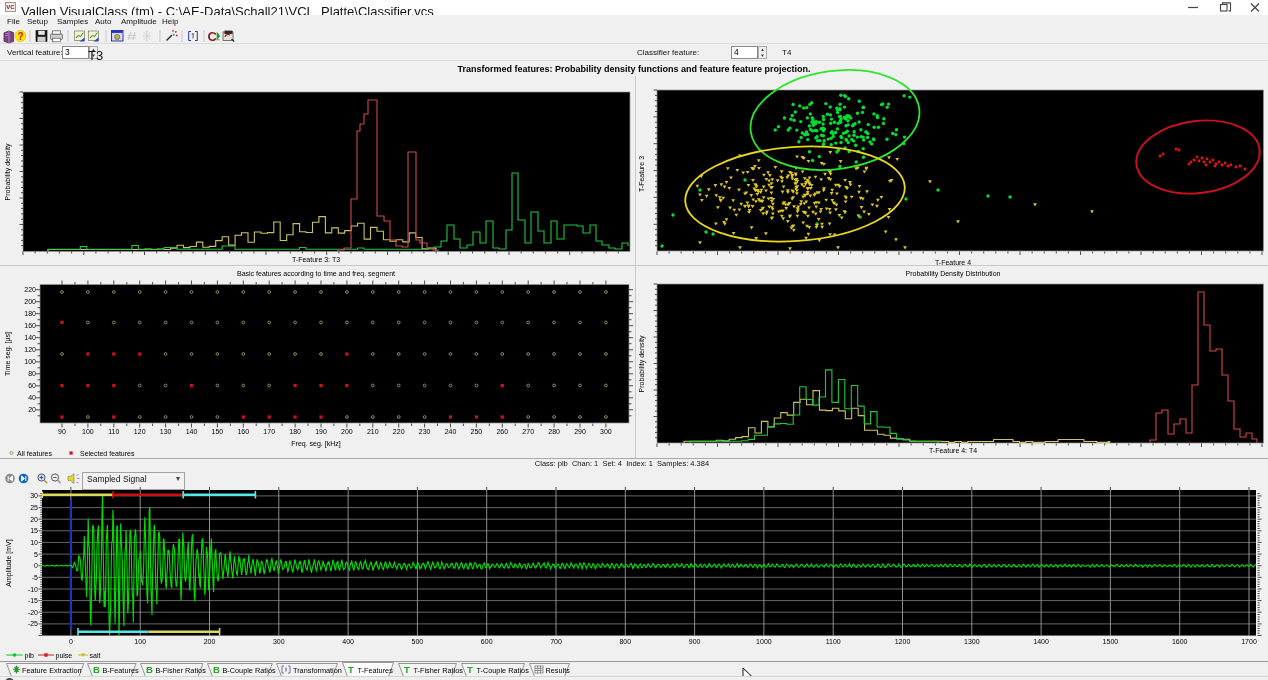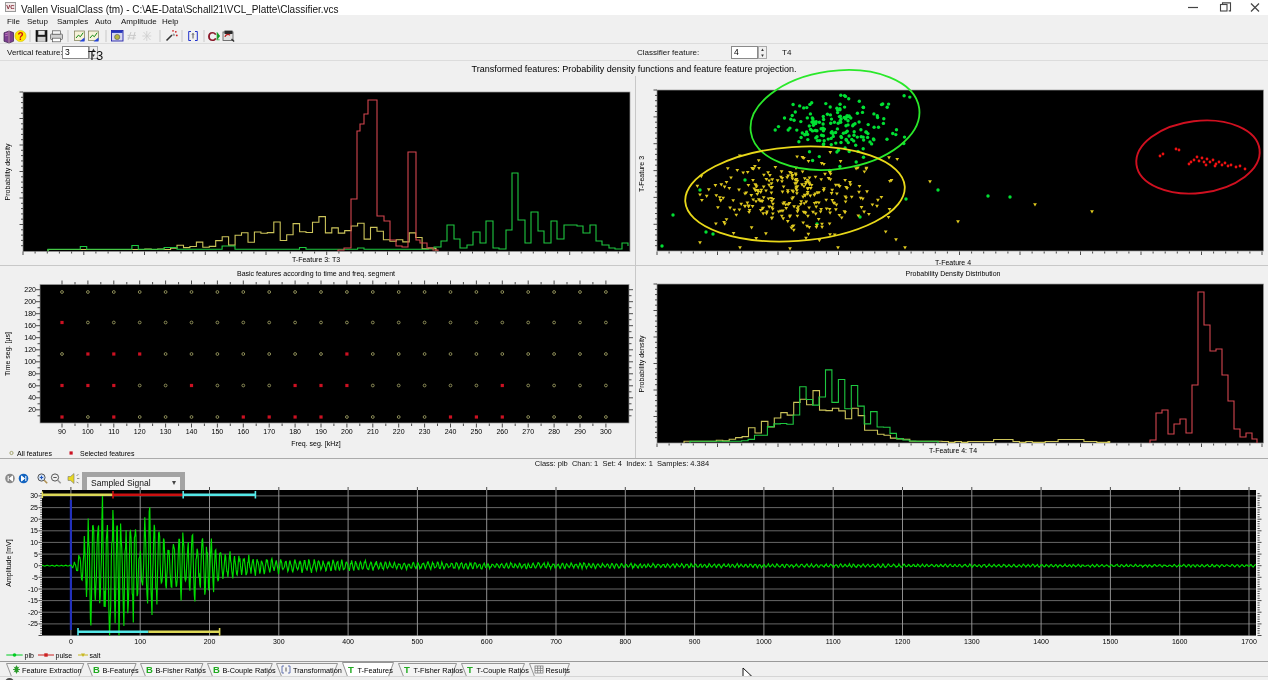--- a/index.html
+++ b/index.html
@@ -1,21 +1,21 @@
 <!DOCTYPE html>
 <html><head><meta charset="utf-8"><style>
 *{margin:0;padding:0;box-sizing:border-box}
 body{width:1268px;height:680px;font-family:"Liberation Sans",sans-serif;background:#f0f0f0;position:relative;overflow:hidden}
 .abs{position:absolute}
 svg text{font-family:"Liberation Sans",sans-serif;fill:#000}
 </style></head><body>
 
 <div class="abs" style="left:0;top:0;width:1268px;height:15px;background:#ffffff">
   <div class="abs" style="left:5px;top:2px;width:11px;height:10px;background:#f3eaea;border:1px solid #999;font-size:6px;font-weight:bold;color:#7c2230;text-align:center;line-height:8px">VC</div>
-  <div class="abs" style="left:21px;top:3.5px;font-size:10px;color:#111;white-space:nowrap">Vallen VisualClass (tm) - C:\AE-Data\Schall21\VCL_Platte\Classifier.vcs</div>
+  <div class="abs" style="left:21px;top:3.5px;font-size:13px;color:#111;white-space:nowrap">Vallen VisualClass (tm) - C:\AE-Data\Schall21\VCL_Platte\Classifier.vcs</div>
   <svg class="abs" style="left:1180px;top:0" width="88" height="15">
     <path d="M8,7.5h10" stroke="#444" stroke-width="1.2" fill="none"></path>
     <rect x="40.5" y="4.5" width="6.5" height="6.5" fill="none" stroke="#444" stroke-width="1.1"></rect>
     <path d="M42.5,4.5v-1.6h8v8h-1.8" stroke="#444" stroke-width="1.1" fill="none"></path>
     <path d="M71,3.5l8,8m0,-8l-8,8" stroke="#444" stroke-width="1.2" fill="none"></path>
   </svg>
 </div>
 
 <div class="abs" style="left:0;top:15px;width:1112px;height:13px;background:#f0f0f0;font-size:8px;color:#111">
   <span class="abs" style="left:7px;top:2px">File</span>
@@ -95,21 +95,21 @@
   <span class="abs" style="left:7px;top:4px;font-size:8px;color:#111">Vertical feature:</span>
   <div class="abs" style="left:62px;top:2px;width:27px;height:13px;background:#fff;border:1px solid #8a8a8a;font-size:8.5px;padding-left:2px;line-height:11px">3</div>
   <div class="abs" style="left:89px;top:2px;width:9px;height:13px;background:#f0f0f0;border:1px solid #aaa;font-size:4.5px;line-height:5.8px;text-align:center;color:#333">▲<br>▼</div>
   <span class="abs" style="left:88px;top:4px;font-size:13px;color:#111">T3</span>
   <span class="abs" style="left:637px;top:4px;font-size:8px;color:#111">Classifier feature:</span>
   <div class="abs" style="left:731px;top:2px;width:27px;height:13px;background:#fff;border:1px solid #8a8a8a;font-size:8.5px;padding-left:2px;line-height:11px">4</div>
   <div class="abs" style="left:758px;top:2px;width:9px;height:13px;background:#f0f0f0;border:1px solid #aaa;font-size:4.5px;line-height:5.8px;text-align:center;color:#333">▲<br>▼</div>
   <span class="abs" style="left:782px;top:4px;font-size:8px;color:#111">T4</span>
 </div>
 
-<div class="abs" style="left:0;top:61px;width:1268px;height:15px;background:#f0f0f0;text-align:center;font-size:9px;font-weight:normal;color:#000;padding-top:3px">Transformed features: Probability density functions and feature feature projection.</div>
+<div class="abs" style="left:0;top:61px;width:1268px;height:15px;background:#f0f0f0;text-align:center;font-size:9px;font-weight:bold;color:#000;padding-top:3px">Transformed features: Probability density functions and feature feature projection.</div>
 
 <div class="abs" style="left:635px;top:76px;width:1px;height:382px;background:#c8c8c8"></div>
 <div class="abs" style="left:0;top:265px;width:1268px;height:1px;background:#c8c8c8"></div>
 <div class="abs" style="left:0;top:458px;width:1268px;height:1px;background:#ababab"></div>
 
 <svg class="abs" style="left:0;top:76px" width="635" height="190" font-size="7">
   <text x="316" y="88.5" text-anchor="middle">Probability Density Distribution</text>
   <rect x="23" y="16" width="607" height="159.5" fill="#000" stroke="#9a9a9a" stroke-width="0.7"></rect>
   <g transform="translate(0,-76)">
     <path d="M23,92.0h-3.5M23,97.3h-2M23,102.6h-2M23,107.9h-2M23,113.2h-2M23,118.5h-3.5M23,123.8h-2M23,129.1h-2M23,134.4h-2M23,139.7h-2M23,145.0h-3.5M23,150.3h-2M23,155.6h-2M23,160.9h-2M23,166.2h-2M23,171.5h-3.5M23,176.8h-2M23,182.1h-2M23,187.4h-2M23,192.7h-2M23,198.0h-3.5M23,203.3h-2M23,208.6h-2M23,213.9h-2M23,219.2h-2M23,224.5h-3.5M23,229.8h-2M23,235.1h-2M23,240.4h-2M23,245.7h-2M23.0,251.5v3.5M35.1,251.5v2M47.3,251.5v2M59.4,251.5v2M71.6,251.5v2M83.8,251.5v3.5M95.9,251.5v2M108.1,251.5v2M120.2,251.5v2M132.4,251.5v2M144.5,251.5v3.5M156.7,251.5v2M168.8,251.5v2M181.0,251.5v2M193.1,251.5v2M205.3,251.5v3.5M217.4,251.5v2M229.6,251.5v2M241.7,251.5v2M253.9,251.5v2M266.0,251.5v3.5M278.2,251.5v2M290.3,251.5v2M302.4,251.5v2M314.6,251.5v2M326.7,251.5v3.5M338.9,251.5v2M351.0,251.5v2M363.2,251.5v2M375.3,251.5v2M387.5,251.5v3.5M399.6,251.5v2M411.8,251.5v2M423.9,251.5v2M436.1,251.5v2M448.2,251.5v3.5M460.4,251.5v2M472.5,251.5v2M484.7,251.5v2M496.8,251.5v2M509.0,251.5v3.5M521.1,251.5v2M533.3,251.5v2M545.4,251.5v2M557.6,251.5v2M569.7,251.5v3.5M581.9,251.5v2M594.0,251.5v2M606.2,251.5v2M618.3,251.5v2" stroke="#222" stroke-width="0.8" fill="none"></path>
@@ -537,21 +537,21 @@
     <circle cx="41.5" cy="6.5" r="3.6" fill="#cfe0f5"></circle>
       <path d="M44.2,9.2 l3,3" stroke-width="1.6" stroke="#b09050"></path>
     <path d="M39.8,6.5 h3.4 M41.5,4.8 v3.4" stroke="#2255bb"></path>
     <circle cx="55" cy="6.5" r="3.6"></circle>
       <path d="M57.7,9.2 l3,3" stroke-width="1.6" stroke="#999"></path>
     <path d="M53.3,6.5 h3.4" stroke="#555"></path>
   </g>
   <path d="M68,5.5 h2.5 l3.5,-3 v10 l-3.5,-3 h-2.5 z" fill="#e8d820" stroke="#777" stroke-width="0.6"></path>
   <path d="M76.5,4.5 l2,-1 m-1.5,4 h2.4 m-2.9,3.5 l2,1" stroke="#888" stroke-width="0.9"></path>
 </svg>
-<div class="abs" style="left:82px;top:472px;width:103px;height:25px;background:#f2f2f2;border:5px solid #a3a3a3;font-size:8.5px;color:#111;padding:0 0 0 4px;line-height:12px">Sampled Signal<span style="position:absolute;right:4px;top:0px;font-size:8px;color:#444">▾</span></div>
+<div class="abs" style="left:82px;top:472px;width:103px;height:18px;background:#f2f2f2;border:1px solid #a3a3a3;font-size:8.5px;color:#111;padding:0 0 0 4px;line-height:12px">Sampled Signal<span style="position:absolute;right:4px;top:0px;font-size:8px;color:#444">▾</span></div>
 
 <svg class="abs" style="left:0;top:487px" width="1268" height="174" font-size="7">
   <g transform="translate(0,-487)">
     <rect x="42" y="490" width="1214" height="146" fill="#000"></rect>
     <path d="M42,635.5H1256M42,623.9H1256M42,612.2H1256M42,600.6H1256M42,589.0H1256M42,577.3H1256M42,554.1H1256M42,542.4H1256M42,530.8H1256M42,519.2H1256M42,507.6H1256M42,495.9H1256" stroke="#828282" stroke-width="0.8"></path>
     <path d="M70.9,490V636M140.2,490V636M209.5,490V636M278.8,490V636M348.1,490V636M417.4,490V636M486.7,490V636M556.0,490V636M625.3,490V636M694.6,490V636M763.9,490V636M833.2,490V636M902.5,490V636M971.8,490V636M1041.1,490V636M1110.4,490V636M1179.7,490V636M1249.0,490V636" stroke="#9e9e9e" stroke-width="0.9"></path>
     <path d="M42,635.5h-3.5M42,633.2h-1.8M42,630.8h-1.8M42,628.5h-1.8M42,626.2h-1.8M42,623.9h-3.5M42,621.5h-1.8M42,619.2h-1.8M42,616.9h-1.8M42,614.5h-1.8M42,612.2h-3.5M42,609.9h-1.8M42,607.6h-1.8M42,605.2h-1.8M42,602.9h-1.8M42,600.6h-3.5M42,598.3h-1.8M42,595.9h-1.8M42,593.6h-1.8M42,591.3h-1.8M42,589.0h-3.5M42,586.6h-1.8M42,584.3h-1.8M42,582.0h-1.8M42,579.7h-1.8M42,577.3h-3.5M42,575.0h-1.8M42,572.7h-1.8M42,570.4h-1.8M42,568.0h-1.8M42,565.7h-3.5M42,563.4h-1.8M42,561.0h-1.8M42,558.7h-1.8M42,556.4h-1.8M42,554.1h-3.5M42,551.7h-1.8M42,549.4h-1.8M42,547.1h-1.8M42,544.8h-1.8M42,542.4h-3.5M42,540.1h-1.8M42,537.8h-1.8M42,535.5h-1.8M42,533.1h-1.8M42,530.8h-3.5M42,528.5h-1.8M42,526.2h-1.8M42,523.8h-1.8M42,521.5h-1.8M42,519.2h-3.5M42,516.9h-1.8M42,514.5h-1.8M42,512.2h-1.8M42,509.9h-1.8M42,507.6h-3.5M42,505.2h-1.8M42,502.9h-1.8M42,500.6h-1.8M42,498.2h-1.8M42,495.9h-3.5M42,493.6h-1.8" stroke="#222" stroke-width="0.8"></path>
     <path d="M1257.5,635.5h4M1257.5,633.2h2.2M1257.5,630.8h2.2M1257.5,628.5h2.2M1257.5,626.2h2.2M1257.5,623.9h4M1257.5,621.5h2.2M1257.5,619.2h2.2M1257.5,616.9h2.2M1257.5,614.5h2.2M1257.5,612.2h4M1257.5,609.9h2.2M1257.5,607.6h2.2M1257.5,605.2h2.2M1257.5,602.9h2.2M1257.5,600.6h4M1257.5,598.3h2.2M1257.5,595.9h2.2M1257.5,593.6h2.2M1257.5,591.3h2.2M1257.5,589.0h4M1257.5,586.6h2.2M1257.5,584.3h2.2M1257.5,582.0h2.2M1257.5,579.7h2.2M1257.5,577.3h4M1257.5,575.0h2.2M1257.5,572.7h2.2M1257.5,570.4h2.2M1257.5,568.0h2.2M1257.5,565.7h4M1257.5,563.4h2.2M1257.5,561.0h2.2M1257.5,558.7h2.2M1257.5,556.4h2.2M1257.5,554.1h4M1257.5,551.7h2.2M1257.5,549.4h2.2M1257.5,547.1h2.2M1257.5,544.8h2.2M1257.5,542.4h4M1257.5,540.1h2.2M1257.5,537.8h2.2M1257.5,535.5h2.2M1257.5,533.1h2.2M1257.5,530.8h4M1257.5,528.5h2.2M1257.5,526.2h2.2M1257.5,523.8h2.2M1257.5,521.5h2.2M1257.5,519.2h4M1257.5,516.9h2.2M1257.5,514.5h2.2M1257.5,512.2h2.2M1257.5,509.9h2.2M1257.5,507.6h4M1257.5,505.2h2.2M1257.5,502.9h2.2M1257.5,500.6h2.2M1257.5,498.2h2.2M1257.5,495.9h4M1257.5,493.6h2.2" stroke="#222" stroke-width="0.8"></path>
     <path d="M70.9,490v-3.5M140.2,490v-3.5M209.5,490v-3.5M278.8,490v-3.5M348.1,490v-3.5M417.4,490v-3.5M486.7,490v-3.5M556.0,490v-3.5M625.3,490v-3.5M694.6,490v-3.5M763.9,490v-3.5M833.2,490v-3.5M902.5,490v-3.5M971.8,490v-3.5M1041.1,490v-3.5M1110.4,490v-3.5M1179.7,490v-3.5M1249.0,490v-3.5" stroke="#222" stroke-width="0.8"></path>
     <path d="M70.9,500 V630" stroke="#2230bb" stroke-width="2.2"></path>

